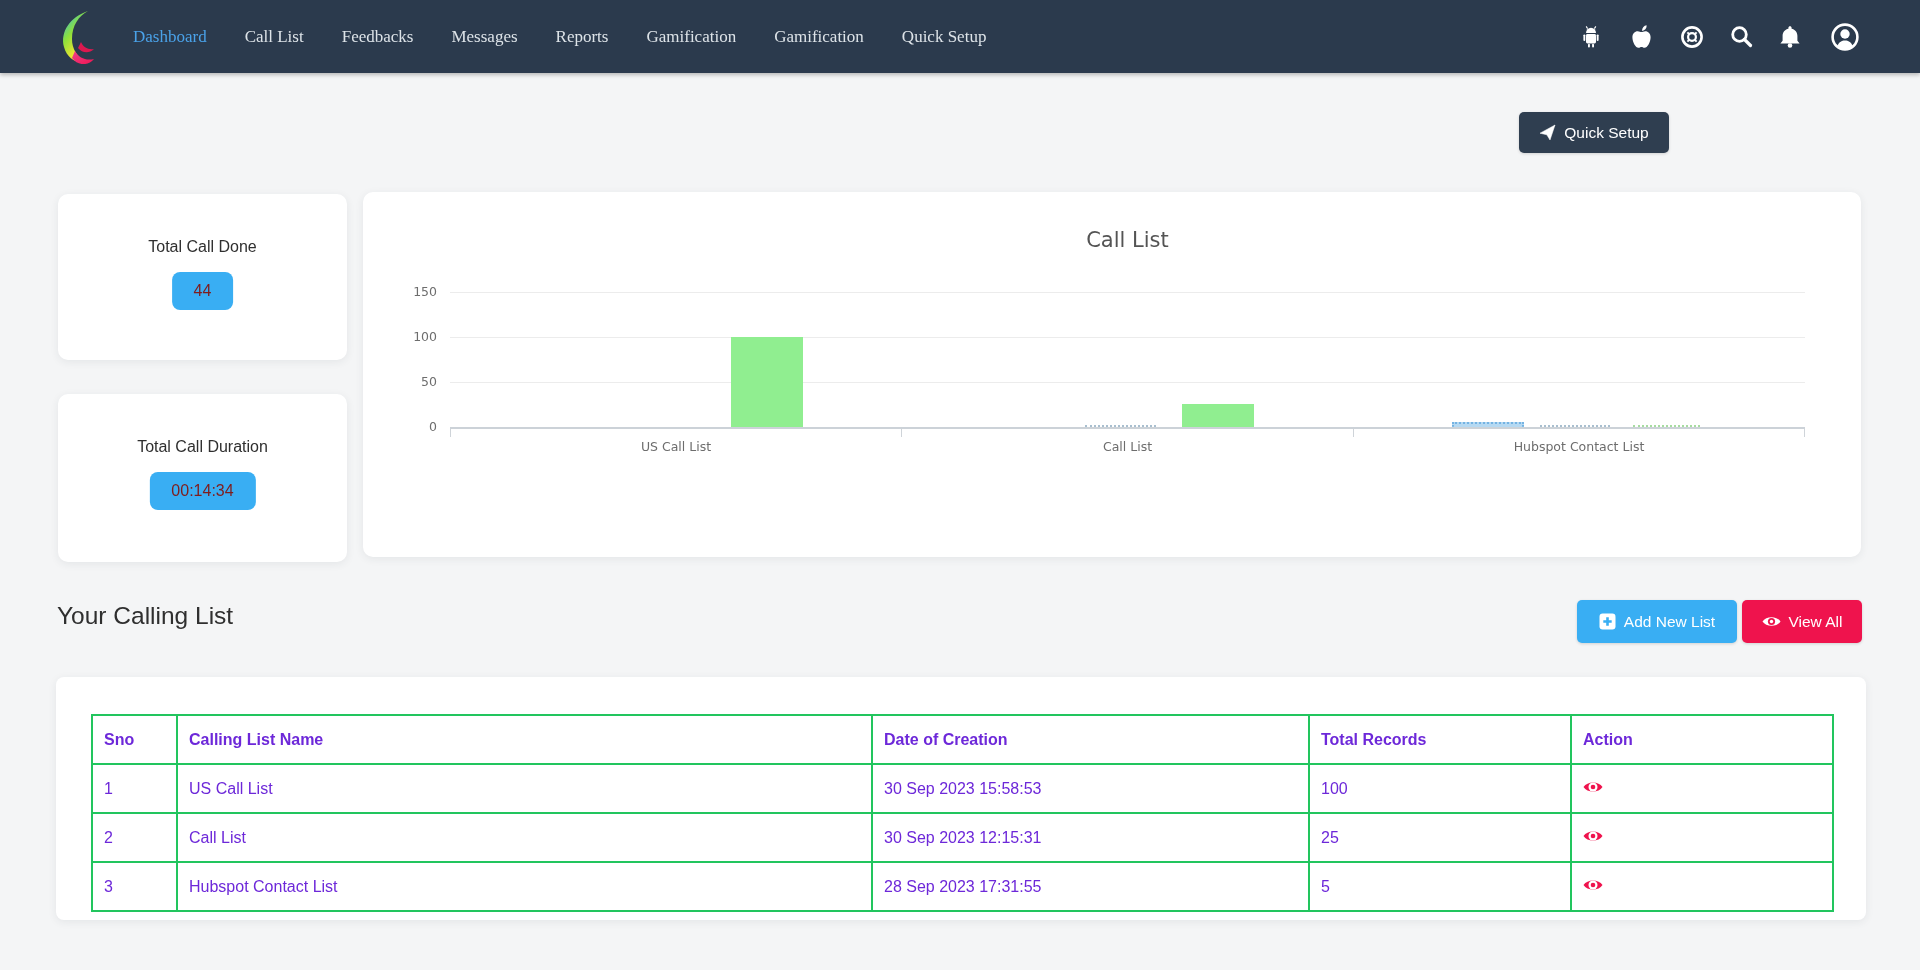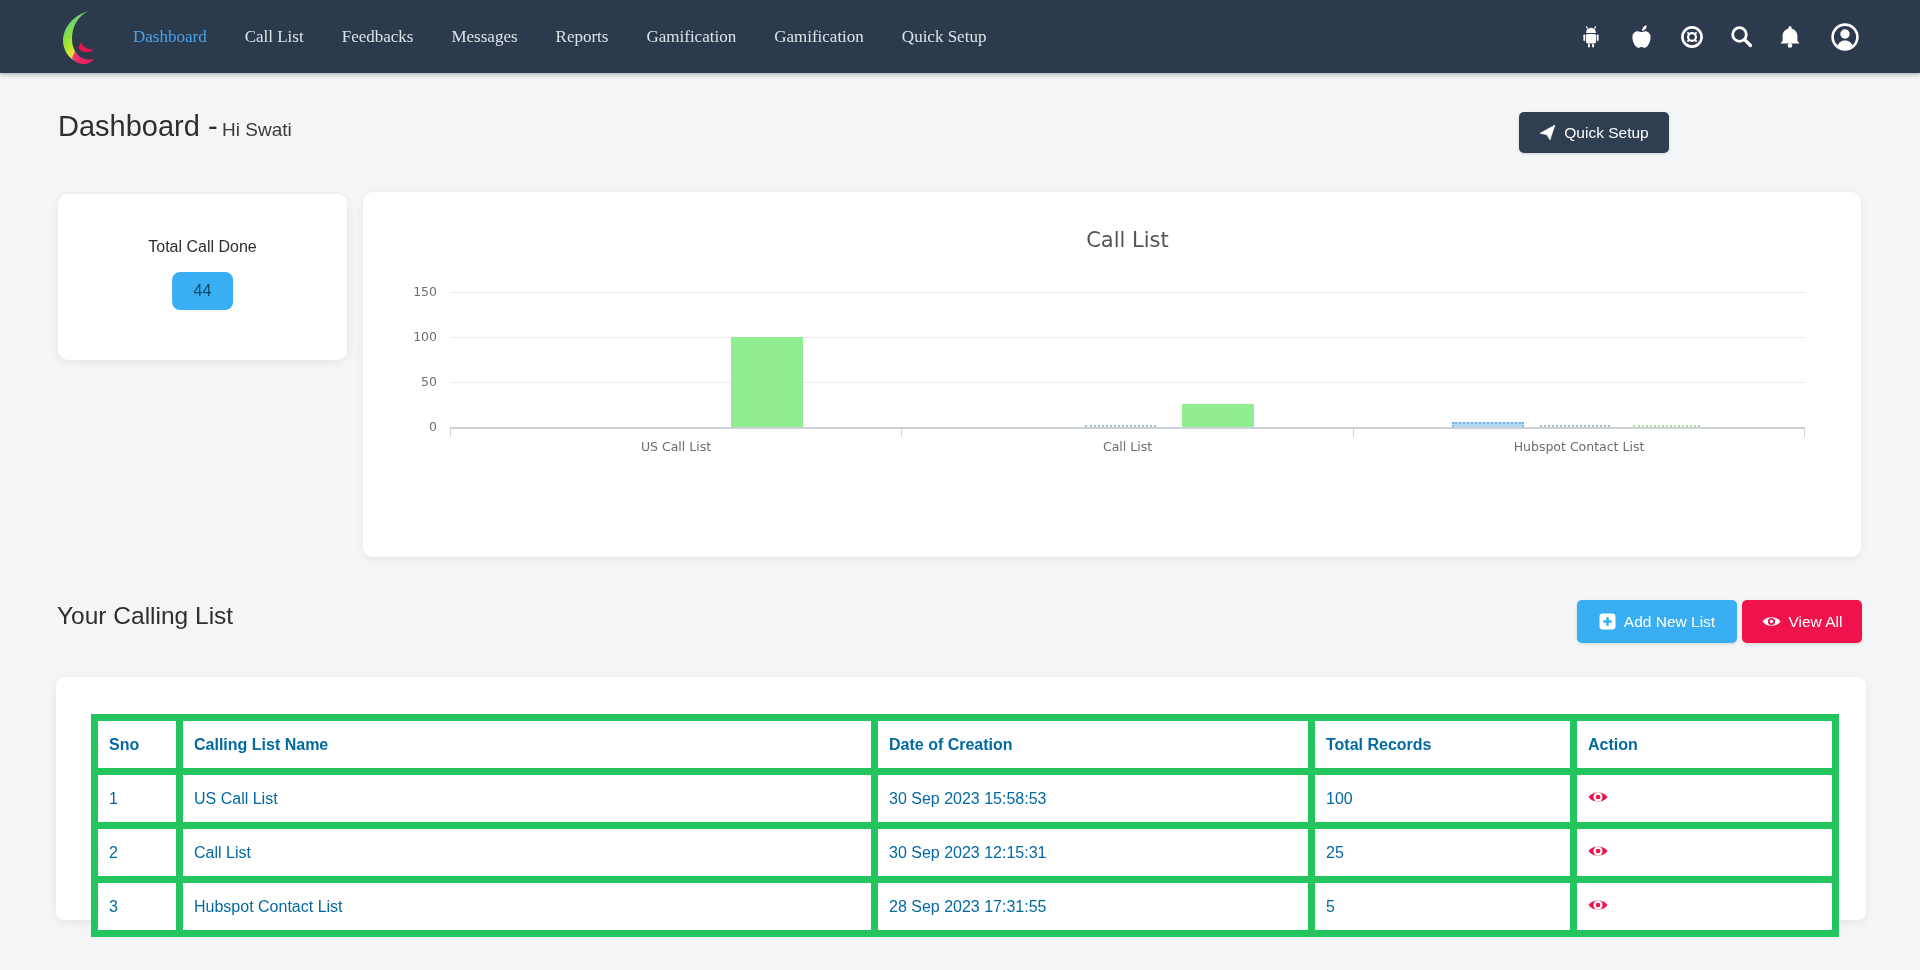--- a/index.html
+++ b/index.html
@@ -23,21 +23,21 @@
   .btn-quick{left:1519px;top:112px;width:150px;background:#2f3e50;}
   .btn-demo{left:1676px;top:112px;width:187px;background:#39aef3;}
   .btn-add{left:1577px;top:600px;width:160px;height:43px;background:#39aef3;}
   .btn-view{left:1742px;top:600px;width:120px;height:43px;background:#ef134d;}
 
   
   .card{position:absolute;background:#fff;border-radius:10px;box-shadow:0 2px 8px rgba(40,50,60,.08);}
   .stat-card-1{left:58px;top:194px;width:289px;height:166px;}
   .stat-card-2{left:58px;top:394px;width:289px;height:168px;}
   .stat-label{position:absolute;left:0;width:100%;top:44px;text-align:center;font-size:16px;color:#2f2f2f;}
-  .stat-badge{position:absolute;left:50%;transform:translateX(-50%);top:78px;background:#39aef3;color:#0c4a6e;
+  .stat-badge{position:absolute;left:50%;transform:translateX(-50%);top:78px;background:#39aef3;color:#7f1d1d;
               border-radius:8px;font-size:16px;padding:10px 22px;white-space:nowrap;}
 
   
   .chart-card{left:363px;top:192px;width:1498px;height:365px;}
   .chart-title{position:absolute;left:87px;top:36px;width:1355px;text-align:center;font-size:21px;color:#545454;
                font-family:"DejaVu Sans",sans-serif;}
   .chart-plot{position:absolute;left:0;top:0;width:100%;height:100%;font-family:"DejaVu Sans",sans-serif;}
   .gridline{position:absolute;height:1px;background:#ececec;}
   .axis-base{position:absolute;height:2px;background:#ccd2d8;}
   .ytick-label{position:absolute;text-align:right;font-size:12.5px;color:#6d6d6d;}
@@ -45,21 +45,21 @@
   .chart-bar{position:absolute;}
   .chart-bar.dashed-blue{border:2px dotted #74b3e3;border-bottom:none;box-sizing:border-box;}
   .cat-tick{position:absolute;width:1px;height:8px;background:#cfd4d9;}
   .zm{position:absolute;height:0;border-top:2px dotted #a9bfcf;}
   .zm.green{border-top-color:#a7dca1;}
 
   
   .section-heading{position:absolute;left:57px;top:602px;font-size:24.5px;font-weight:500;color:#2f2f2f;}
   .table-card{left:56px;top:677px;width:1810px;height:243px;border-radius:8px;}
   table.clist{position:absolute;left:35px;top:37px;border-collapse:collapse;table-layout:fixed;width:1741px;background:#fff;}
-  table.clist th,table.clist td{border:7px solid #22c55e;font-size:16px;color:#0369a1;text-align:left;
+  table.clist th,table.clist td{border:2px solid #22c55e;font-size:16px;color:#6d28d9;text-align:left;
         padding:0 0 0 11px;height:47px;vertical-align:middle;overflow:hidden;white-space:nowrap;}
   table.clist th{font-weight:700;}
   .col-sno{width:85px;}.col-name{width:695px;}.col-date{width:437px;}.col-rec{width:262px;}.col-act{width:262px;}
   .eye-btn{cursor:pointer;display:inline-block;line-height:0;}
 </style>
 </head>
 <body>
 
 <div id="app">
 
@@ -141,36 +141,36 @@
               </clipPath>
             </defs>
           <circle cx="15" cy="15" r="12.4" fill="none" stroke="#fff" stroke-width="2.6"></circle>
           <circle cx="15" cy="12" r="4.7" fill="#fff"></circle>
           <path d="M6.5,27 c1,-6 4.2,-8.6 8.5,-8.6 c4.3,0 7.5,2.6 8.5,8.6 z" fill="#fff" clip-path="url(#ucc)"></path>
         </svg>
       </div>
     </div>
   </div>
 
-  <div class="page-title">
-    <span class="big">Dashboard -</span>
-    <span class="small">Hi Swati</span>
-  </div>
 
   <button class="btn btn-quick">
     <svg width="17" height="17" viewBox="0 0 17 17" fill="#fff">
       <path d="M1,9.2 L16,1 L11,16 L7.8,10.8 Z M7.8,10.8 L16,1" stroke="#fff" stroke-width="0.5"></path>
     </svg>
     <span>Quick Setup</span>
   </button>
 
 
   <div class="card stat-card-1">
     <div class="stat-label">Total Call Done</div>
     <div class="stat-badge">44</div>
+  </div>
+  <div class="card stat-card-2">
+    <div class="stat-label">Total Call Duration</div>
+    <div class="stat-badge">00:14:34</div>
   </div>
 
   <div class="card chart-card">
     <div class="chart-title">Call List</div>
     <div class="chart-plot" id="chart-plot">
 
       <div class="zm" style="left:722px;top:233px;width:71px"></div>
       <div class="zm" style="left:1177px;top:233px;width:70px"></div>
       <div class="zm green" style="left:1270px;top:233px;width:67px"></div>
     <div class="ytick-label" style="left: 0px; top: 227px; width: 74px;">0</div>

